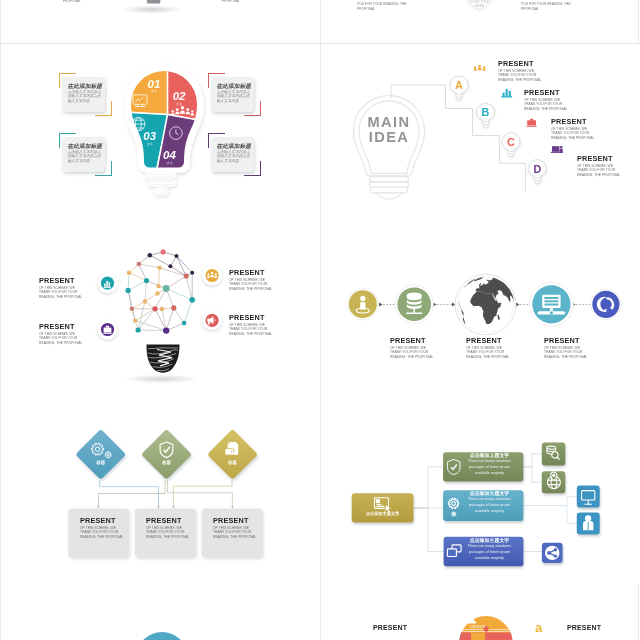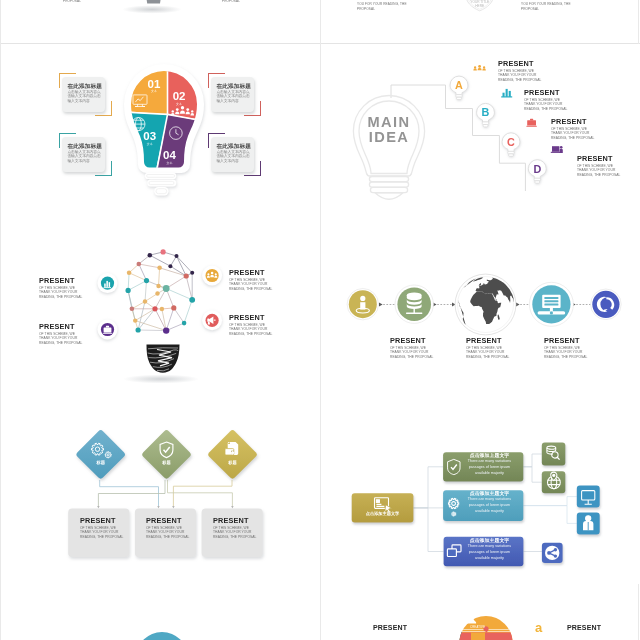--- a/index.html
+++ b/index.html
@@ -65,21 +65,21 @@
         <text x="158.7" y="2.6" font-size="3.2">YOUR TITLE</text>
         <text x="158.7" y="7.2" font-size="3.2">HERE</text>
       </g>
     </svg>
     <div class="tinytxt" style="left:36px;top:1.6px">YOU FOR YOUR READING, THE</div>
     <div class="tinytxt" style="left:36px;top:7px">PROPOSAL</div>
     <div class="tinytxt" style="left:200px;top:1.6px">YOU FOR YOUR READING, THE</div>
     <div class="tinytxt" style="left:200px;top:7px">PROPOSAL</div>
   </div>
 
-  <div class="cell" style="left:1px;top:44px;">
+  <div class="cell" style="left:1px;top:44px;font-style:italic;">
     <svg width="319" height="179" viewBox="0 0 319 179">
       <defs>
         <clipPath id="bulbGlass">
           <path d="M163 27 A33 33 0 0 1 196 60 C196 75 190.5 83 187 92 C184 100 183 108 183 118 A5.5 5.5 0 0 1 177.5 123.5 L148.5 123.5 A5.5 5.5 0 0 1 143 118 C143 108 142 100 139 92 C135.5 83 130 75 130 60 A33 33 0 0 1 163 27 Z"></path>
         </clipPath>
         <filter id="softShadowA" x="-40%" y="-40%" width="180%" height="180%">
           <feDropShadow dx="0.6" dy="1.6" stdDeviation="1.6" flood-color="#9aa0a6" flood-opacity="0.36"></feDropShadow>
         </filter>
       </defs>
 

